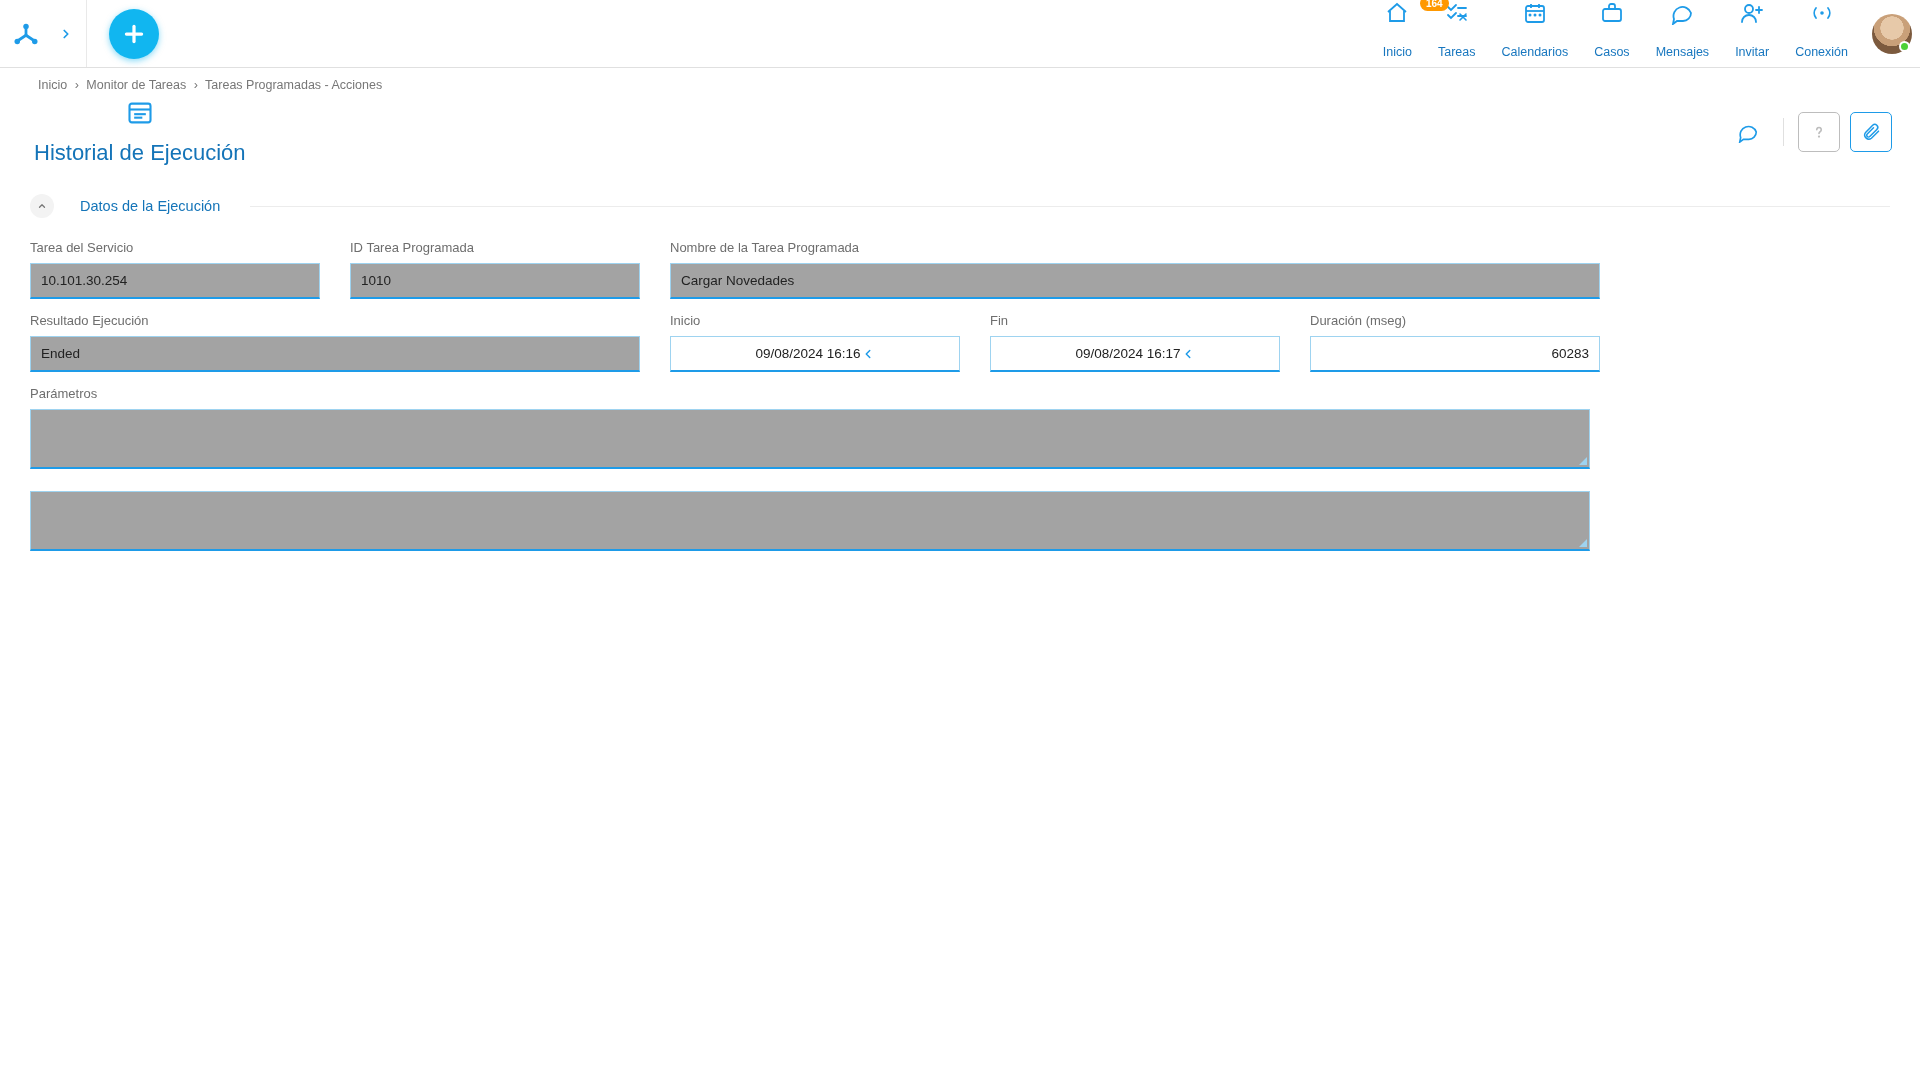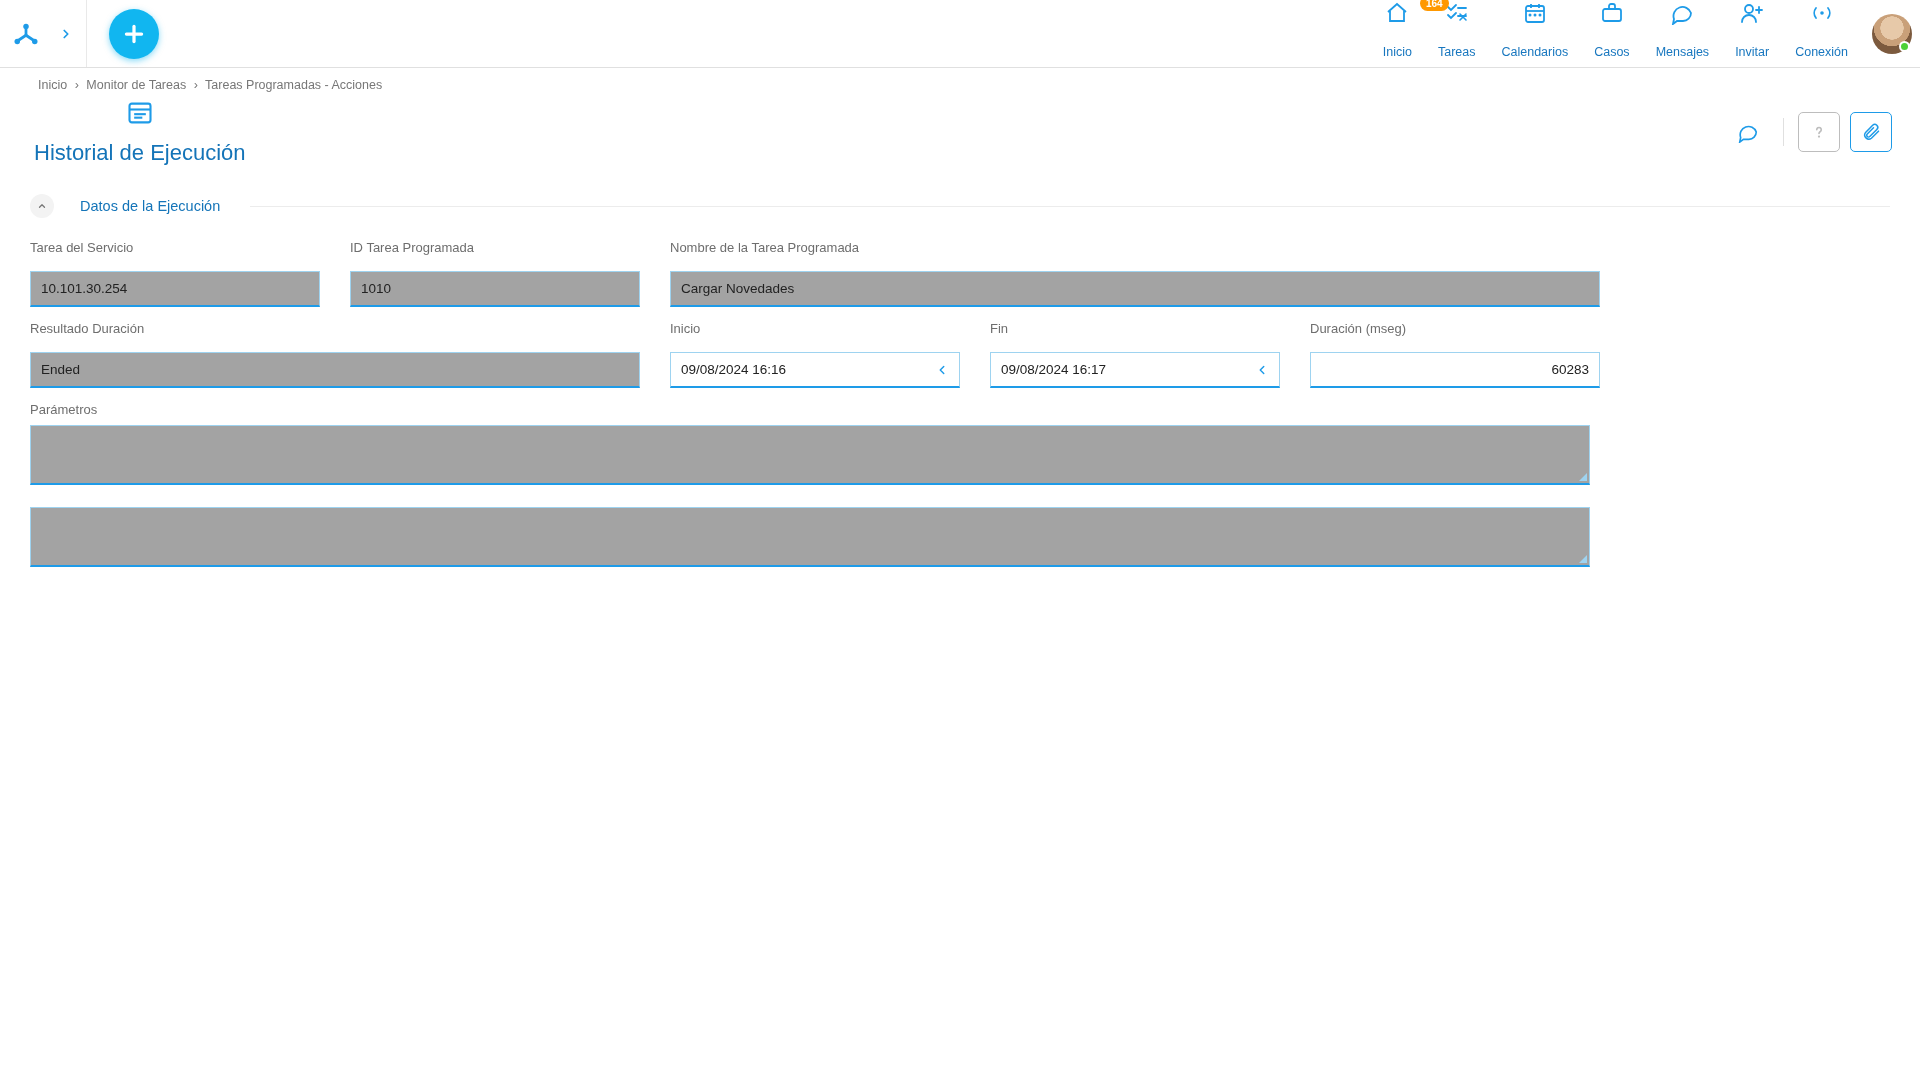--- a/index.html
+++ b/index.html
@@ -181,21 +181,21 @@
   }
 
   
   .grid{
     display:grid;
     grid-template-columns: 290px 290px 290px 290px 290px 290px;
     gap: 30px 30px;
     margin-bottom: 14px;
     width: 1560px;
   }
-  .field{ display:flex;flex-direction:column; gap:16px; }
+  .field{ display:flex;flex-direction:column; gap:8px; }
   .field.col2 { grid-column: span 2; }
   .field.col3 { grid-column: span 3; }
   .field label{
     font-size:13px;
     color:#6e6e6e;
   }
   .input, .input-date, .textarea{
     height:36px;
     border:1px solid #9ed3f0;
     border-bottom:2px solid #1e9be8;
@@ -203,21 +203,21 @@
     padding:0 10px;
     font-size:13.5px;
     color:#222;
     display:flex;
     align-items:center;
   }
   .input.white{ background:#fff; }
   .input.right{ justify-content:flex-end; }
   .input-date{
     background:#fff;
-    justify-content:space-between;
+    justify-content:center;
   }
   .input-date .chev{
     color:#1e9be8;
     display:flex;align-items:center;
   }
   .textarea{
     height:60px;
     align-items:flex-start;
     padding-top:8px;
     position:relative;
@@ -429,21 +429,21 @@
     <div class="field col3">
       <label>Nombre de la Tarea Programada</label>
       <div class="input">
           <span>Cargar Novedades</span>
         </div>
     </div>
   </div>
 
   <div class="grid">
     <div class="field col2">
-      <label>Resultado Duración</label>
+      <label>Resultado Ejecución</label>
       <div class="input">
           <span>Ended</span>
         </div>
     </div>
     <div class="field">
       <label>Inicio</label>
       <div class="input-date">
         <span>09/08/2024 16:16</span>
         <span class="chev">
           <svg width="14" height="14" viewBox="0 0 24 24" fill="none" stroke="currentColor" stroke-width="2.5" stroke-linecap="round" stroke-linejoin="round">

